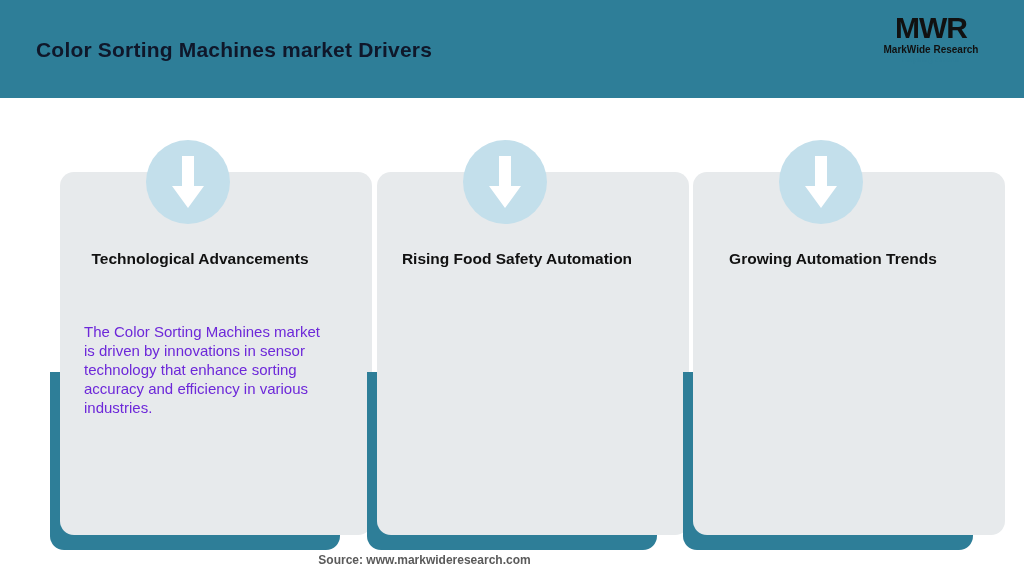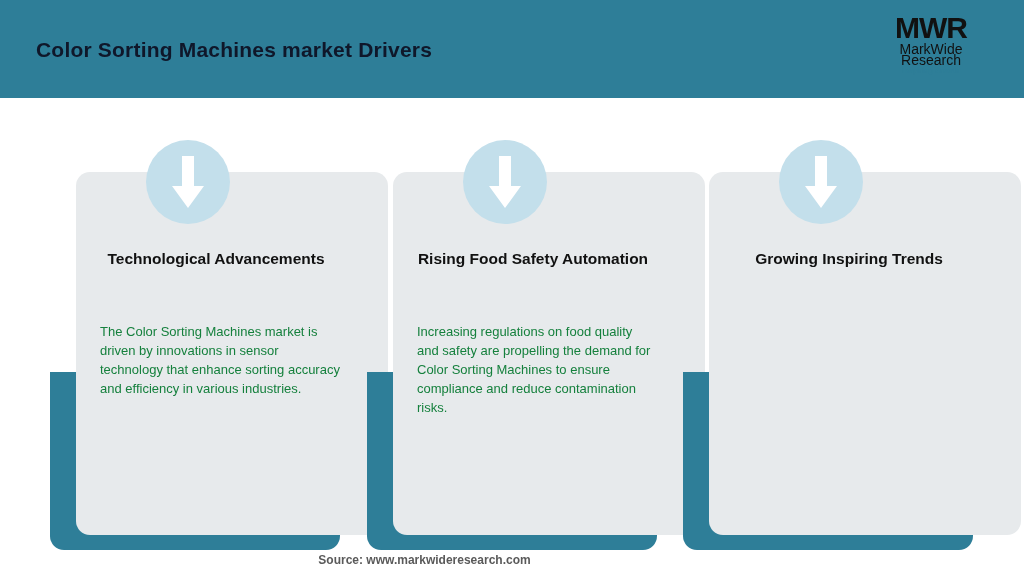--- a/index.html
+++ b/index.html
@@ -48,22 +48,22 @@
     text-align: center;
   }
   .logo-mark {
     font-size: 30px;
     font-weight: bold;
     color: #111111;
     line-height: 32px;
     letter-spacing: -1px;
   }
   .logo-name {
-    font-size: 14px;
-    font-weight: normal;
+    font-size: 10px;
+    font-weight: bold;
     color: #111111;
     line-height: 11px;
   }
   .logo-tag {
     font-size: 6.5px;
     font-weight: bold;
     color: #2e7e98;
     line-height: 9px;
     letter-spacing: 0.3px;
   }
@@ -90,21 +90,21 @@
     position: absolute;
     left: 0;
     top: 232px;
     width: 290px;
     height: 178px;
     background: #2e7e98;
     border-radius: 0 0 14px 14px;
   }
   .card-body {
     position: absolute;
-    left: 26px;
+    left: 10px;
     top: 32px;
     width: 312px;
     height: 363px;
     background: #e7eaec;
     border-radius: 14px;
   }
   .card-title {
     position: absolute;
     left: 0;
     top: 78px;
@@ -112,23 +112,23 @@
     text-align: center;
     font-size: 15.5px;
     font-weight: bold;
     color: #111111;
   }
   .card-text {
     position: absolute;
     left: 24px;
     top: 150px;
     width: 240px;
-    font-size: 13px;
+    font-size: 15px;
     line-height: 19px;
-    color: #15803d;
+    color: #6d28d9;
   }
   .icon-circle {
     position: absolute;
     left: 96px;
     top: 0;
     width: 84px;
     height: 84px;
     border-radius: 50%;
     background: #c3dfeb;
   }
@@ -184,32 +184,31 @@
       <div class="icon-circle"></div>
       <svg class="arrow-down" viewBox="0 0 32 52">
         <polygon points="10,0 22,0 22,30 32,30 16,52 0,30 10,30" fill="#ffffff"></polygon>
       </svg>
     </div>
 
     <div class="card-wrap c1">
       <div class="card-shadow"></div>
       <div class="card-body">
         <div class="card-title">Rising Food Safety Automation</div>
-        <div class="card-text">Increasing regulations on food quality and safety are propelling the demand for Color Sorting Machines to ensure compliance and reduce contamination risks.</div>
       </div>
       <div class="icon-circle"></div>
       <svg class="arrow-down" viewBox="0 0 32 52">
         <polygon points="10,0 22,0 22,30 32,30 16,52 0,30 10,30" fill="#ffffff"></polygon>
       </svg>
     </div>
 
     <div class="card-wrap c2">
       <div class="card-shadow"></div>
       <div class="card-body">
-        <div class="card-title">Growing Inspiring Trends</div>
+        <div class="card-title">Growing Automation Trends</div>
       </div>
       <div class="icon-circle"></div>
       <svg class="arrow-down" viewBox="0 0 32 52">
         <polygon points="10,0 22,0 22,30 32,30 16,52 0,30 10,30" fill="#ffffff"></polygon>
       </svg>
     </div>
 
   </div>
 
   <div class="source">Source: www.markwideresearch.com</div>

